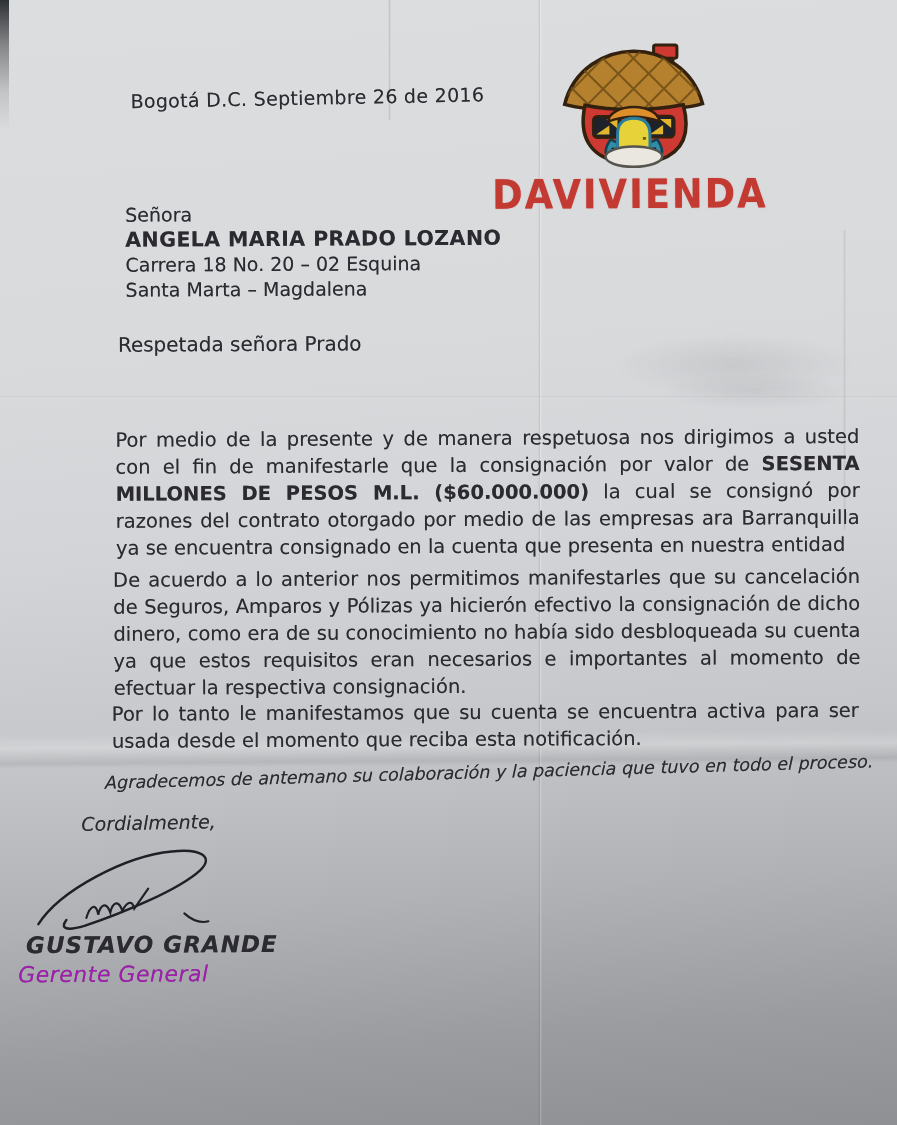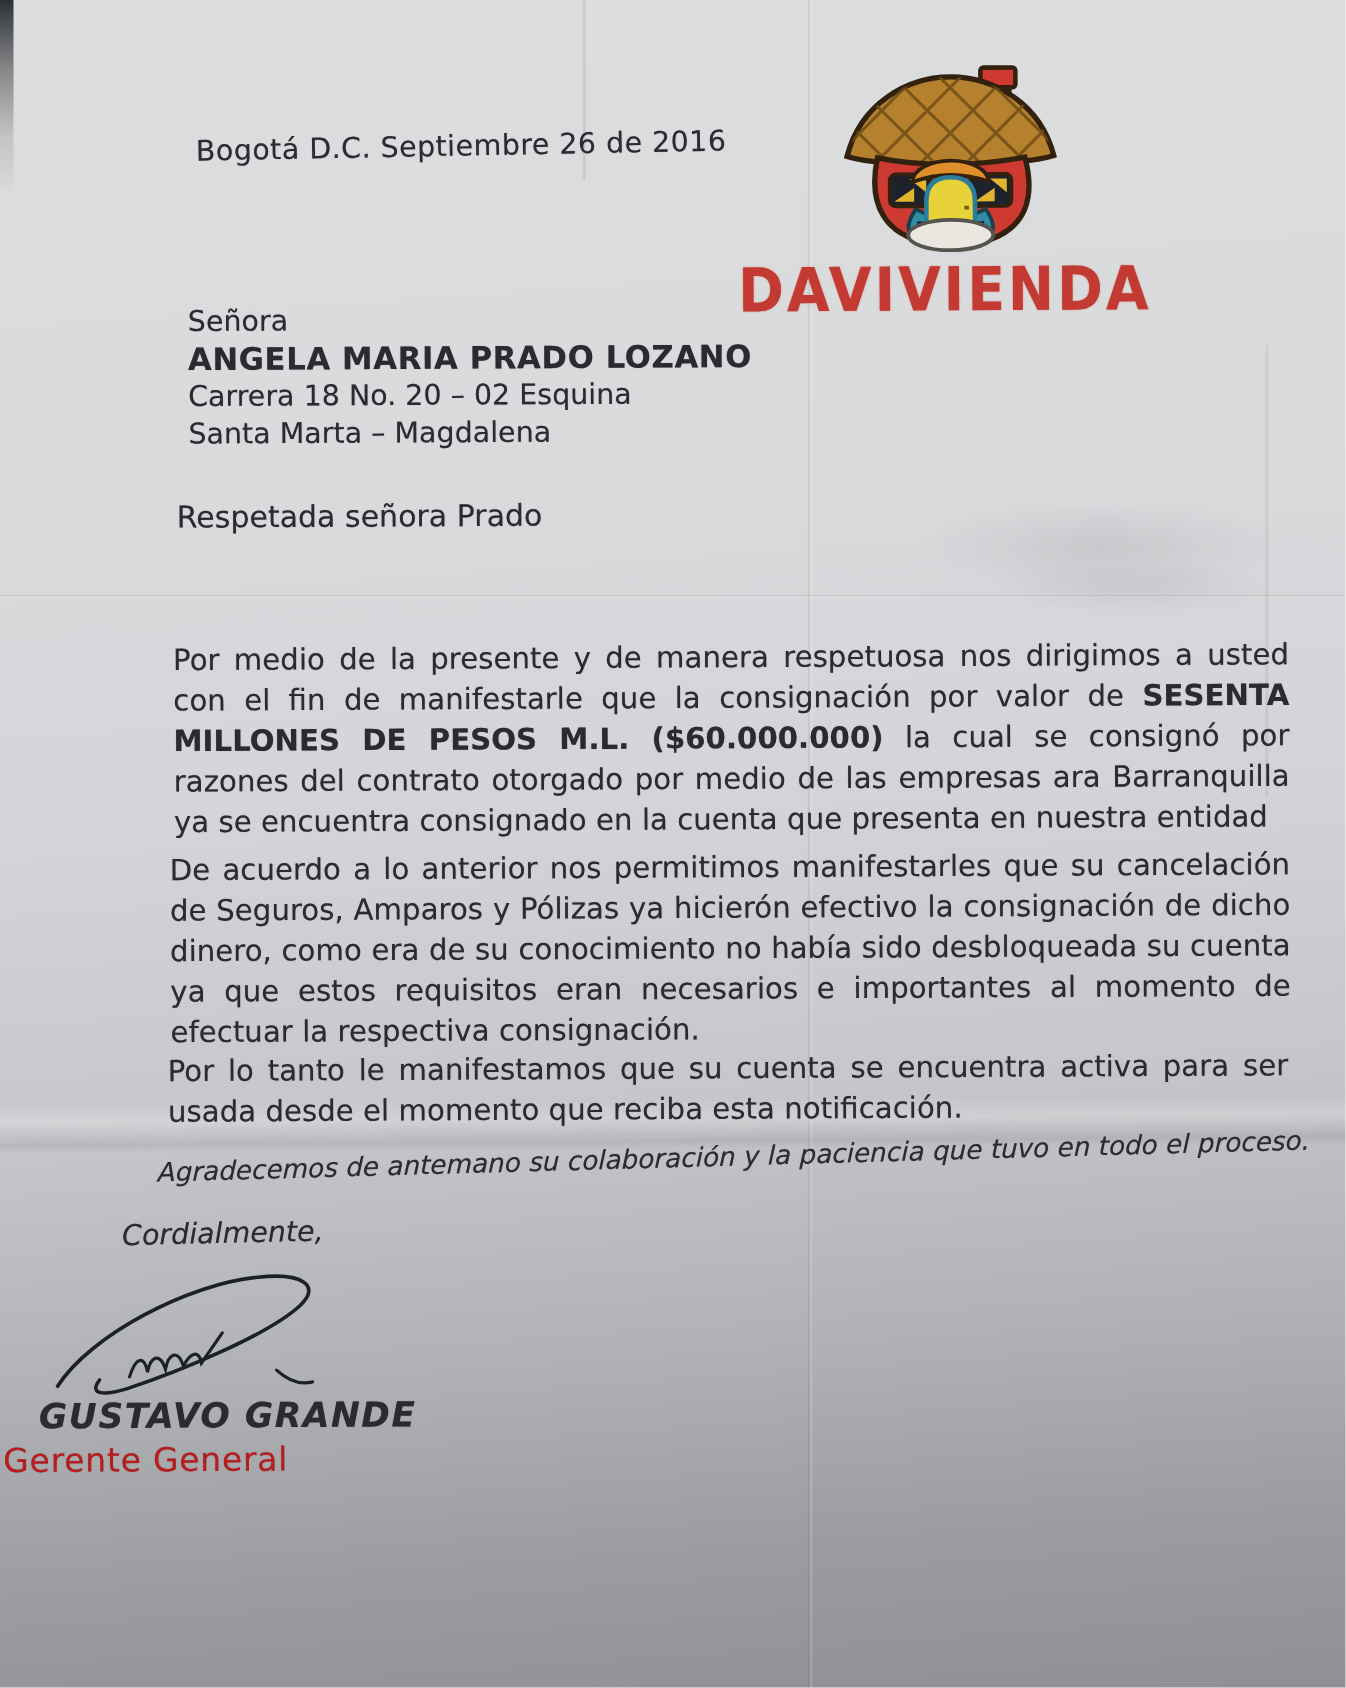--- a/index.html
+++ b/index.html
@@ -39,21 +39,21 @@
   .greeting{left:119px;top:331px;font-size:20px;}
   .para{font-size:19.5px;line-height:27px;text-align:justify;}
   .p1{left:116px;top:405px;width:744px;}
   .p2{left:113px;top:545px;width:747px;}
   .p3{left:111px;top:679px;width:747px;}
   .p4{left:104px;top:742px;width:788px;font-size:17.5px;line-height:25px;
     font-style:italic;transform:rotate(-1.3deg) skewX(-3deg);text-align:left;}
   .closing{left:80px;top:810px;font-size:19px;font-style:italic;transform:rotate(-1deg);}
   .signature{left:28px;top:842px;}
   .signer-name{left:24px;top:930px;font-size:23px;font-weight:bold;font-style:italic;letter-spacing:1px;}
-  .signer-title{left:0;top:960px;font-size:22px;letter-spacing:.5px;color:#b91c1c;}
+  .signer-title{left:16px;top:960px;font-size:22px;font-style:italic;letter-spacing:.5px;color:#a21caf;}
   b{font-weight:bold;}
 </style>
 </head>
 <body>
 
 <div class="abs corner-tl"></div>
 <div class="abs crease-v-top"></div>
 <div class="abs crease-v-main"></div>
 <div class="abs crease-v-right"></div>
 <div class="abs crease-h1"></div>

